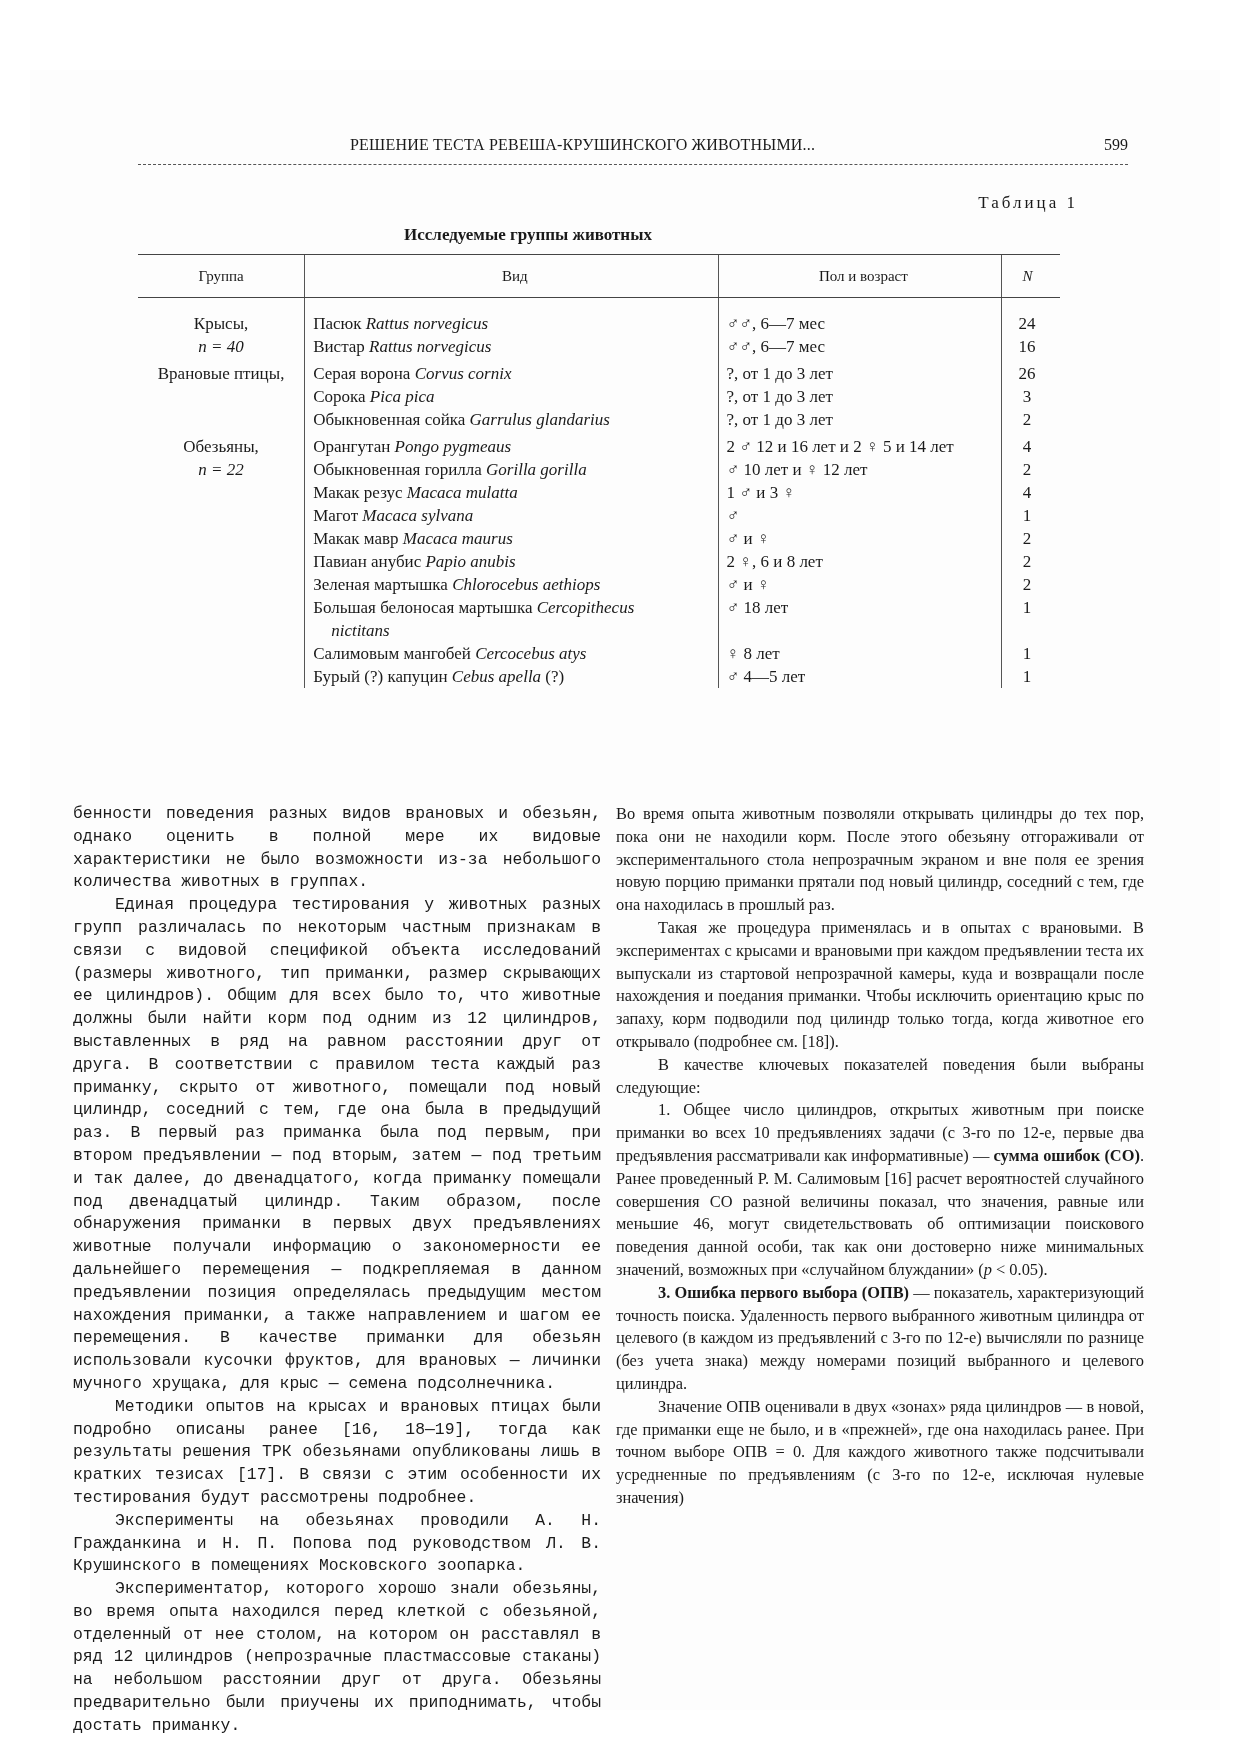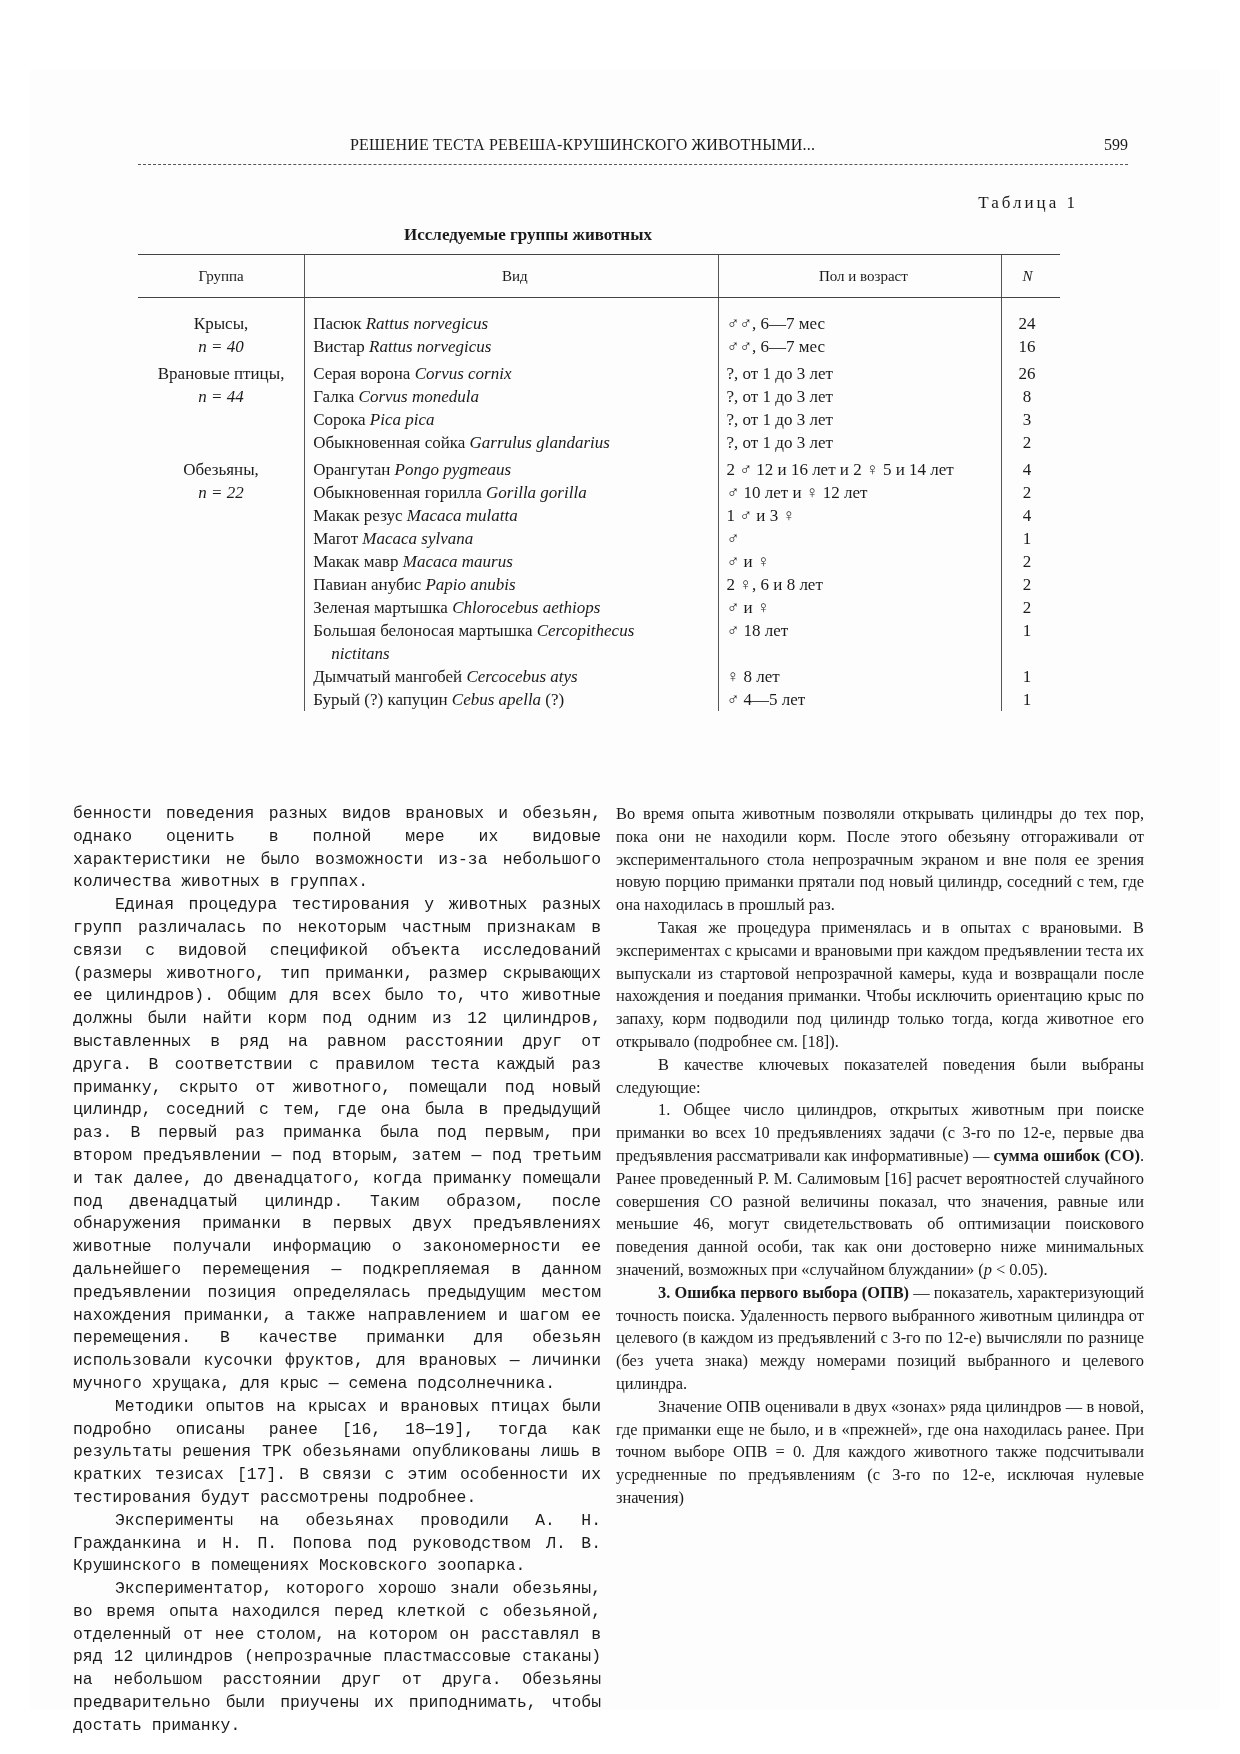--- a/index.html
+++ b/index.html
@@ -107,26 +107,20 @@
         <td class="sep"></td>
         <td class="sep"></td>
       </tr>
       <tr>
         <td class="col-group grp"><span>Врановые птицы,</span></td>
         <td class="col-species sep"><span>Серая ворона</span> <span class="lat">Corvus cornix</span></td>
         <td class="col-sex sep">?, от 1 до 3 лет</td>
         <td class="col-n sep">26</td>
       </tr>
       <tr>
-        <td class="col-group grp"><span class="i">n = 44</span></td>
-        <td class="col-species sep"><span>Галка</span> <span class="lat">Corvus monedula</span></td>
-        <td class="col-sex sep">?, от 1 до 3 лет</td>
-        <td class="col-n sep">8</td>
-      </tr>
-      <tr>
         <td class="col-group grp"></td>
         <td class="col-species sep"><span>Сорока</span> <span class="lat">Pica pica</span></td>
         <td class="col-sex sep">?, от 1 до 3 лет</td>
         <td class="col-n sep">3</td>
       </tr>
       <tr>
         <td class="col-group grp"></td>
         <td class="col-species sep"><span>Обыкновенная сойка</span> <span class="lat">Garrulus glandarius</span></td>
         <td class="col-sex sep">?, от 1 до 3 лет</td>
         <td class="col-n sep">2</td>
@@ -180,21 +174,21 @@
         <td class="col-n sep">2</td>
       </tr>
       <tr>
         <td class="col-group grp"></td>
         <td class="col-species sep"><span>Большая белоносая мартышка</span> <span class="lat">Cercopithecus</span><span class="lat wrap2">nictitans</span></td>
         <td class="col-sex sep">♂ 18 лет</td>
         <td class="col-n sep">1</td>
       </tr>
       <tr>
         <td class="col-group grp"></td>
-        <td class="col-species sep"><span>Дымчатый мангобей</span> <span class="lat">Cercocebus atys</span></td>
+        <td class="col-species sep"><span>Салимовым мангобей</span> <span class="lat">Cercocebus atys</span></td>
         <td class="col-sex sep">♀ 8 лет</td>
         <td class="col-n sep">1</td>
       </tr>
       <tr>
         <td class="col-group grp"></td>
         <td class="col-species sep"><span>Бурый (?) капуцин</span> <span class="lat">Cebus apella</span> <span>(?)</span></td>
         <td class="col-sex sep">♂ 4—5 лет</td>
         <td class="col-n sep">1</td>
       </tr>
     </tbody>

